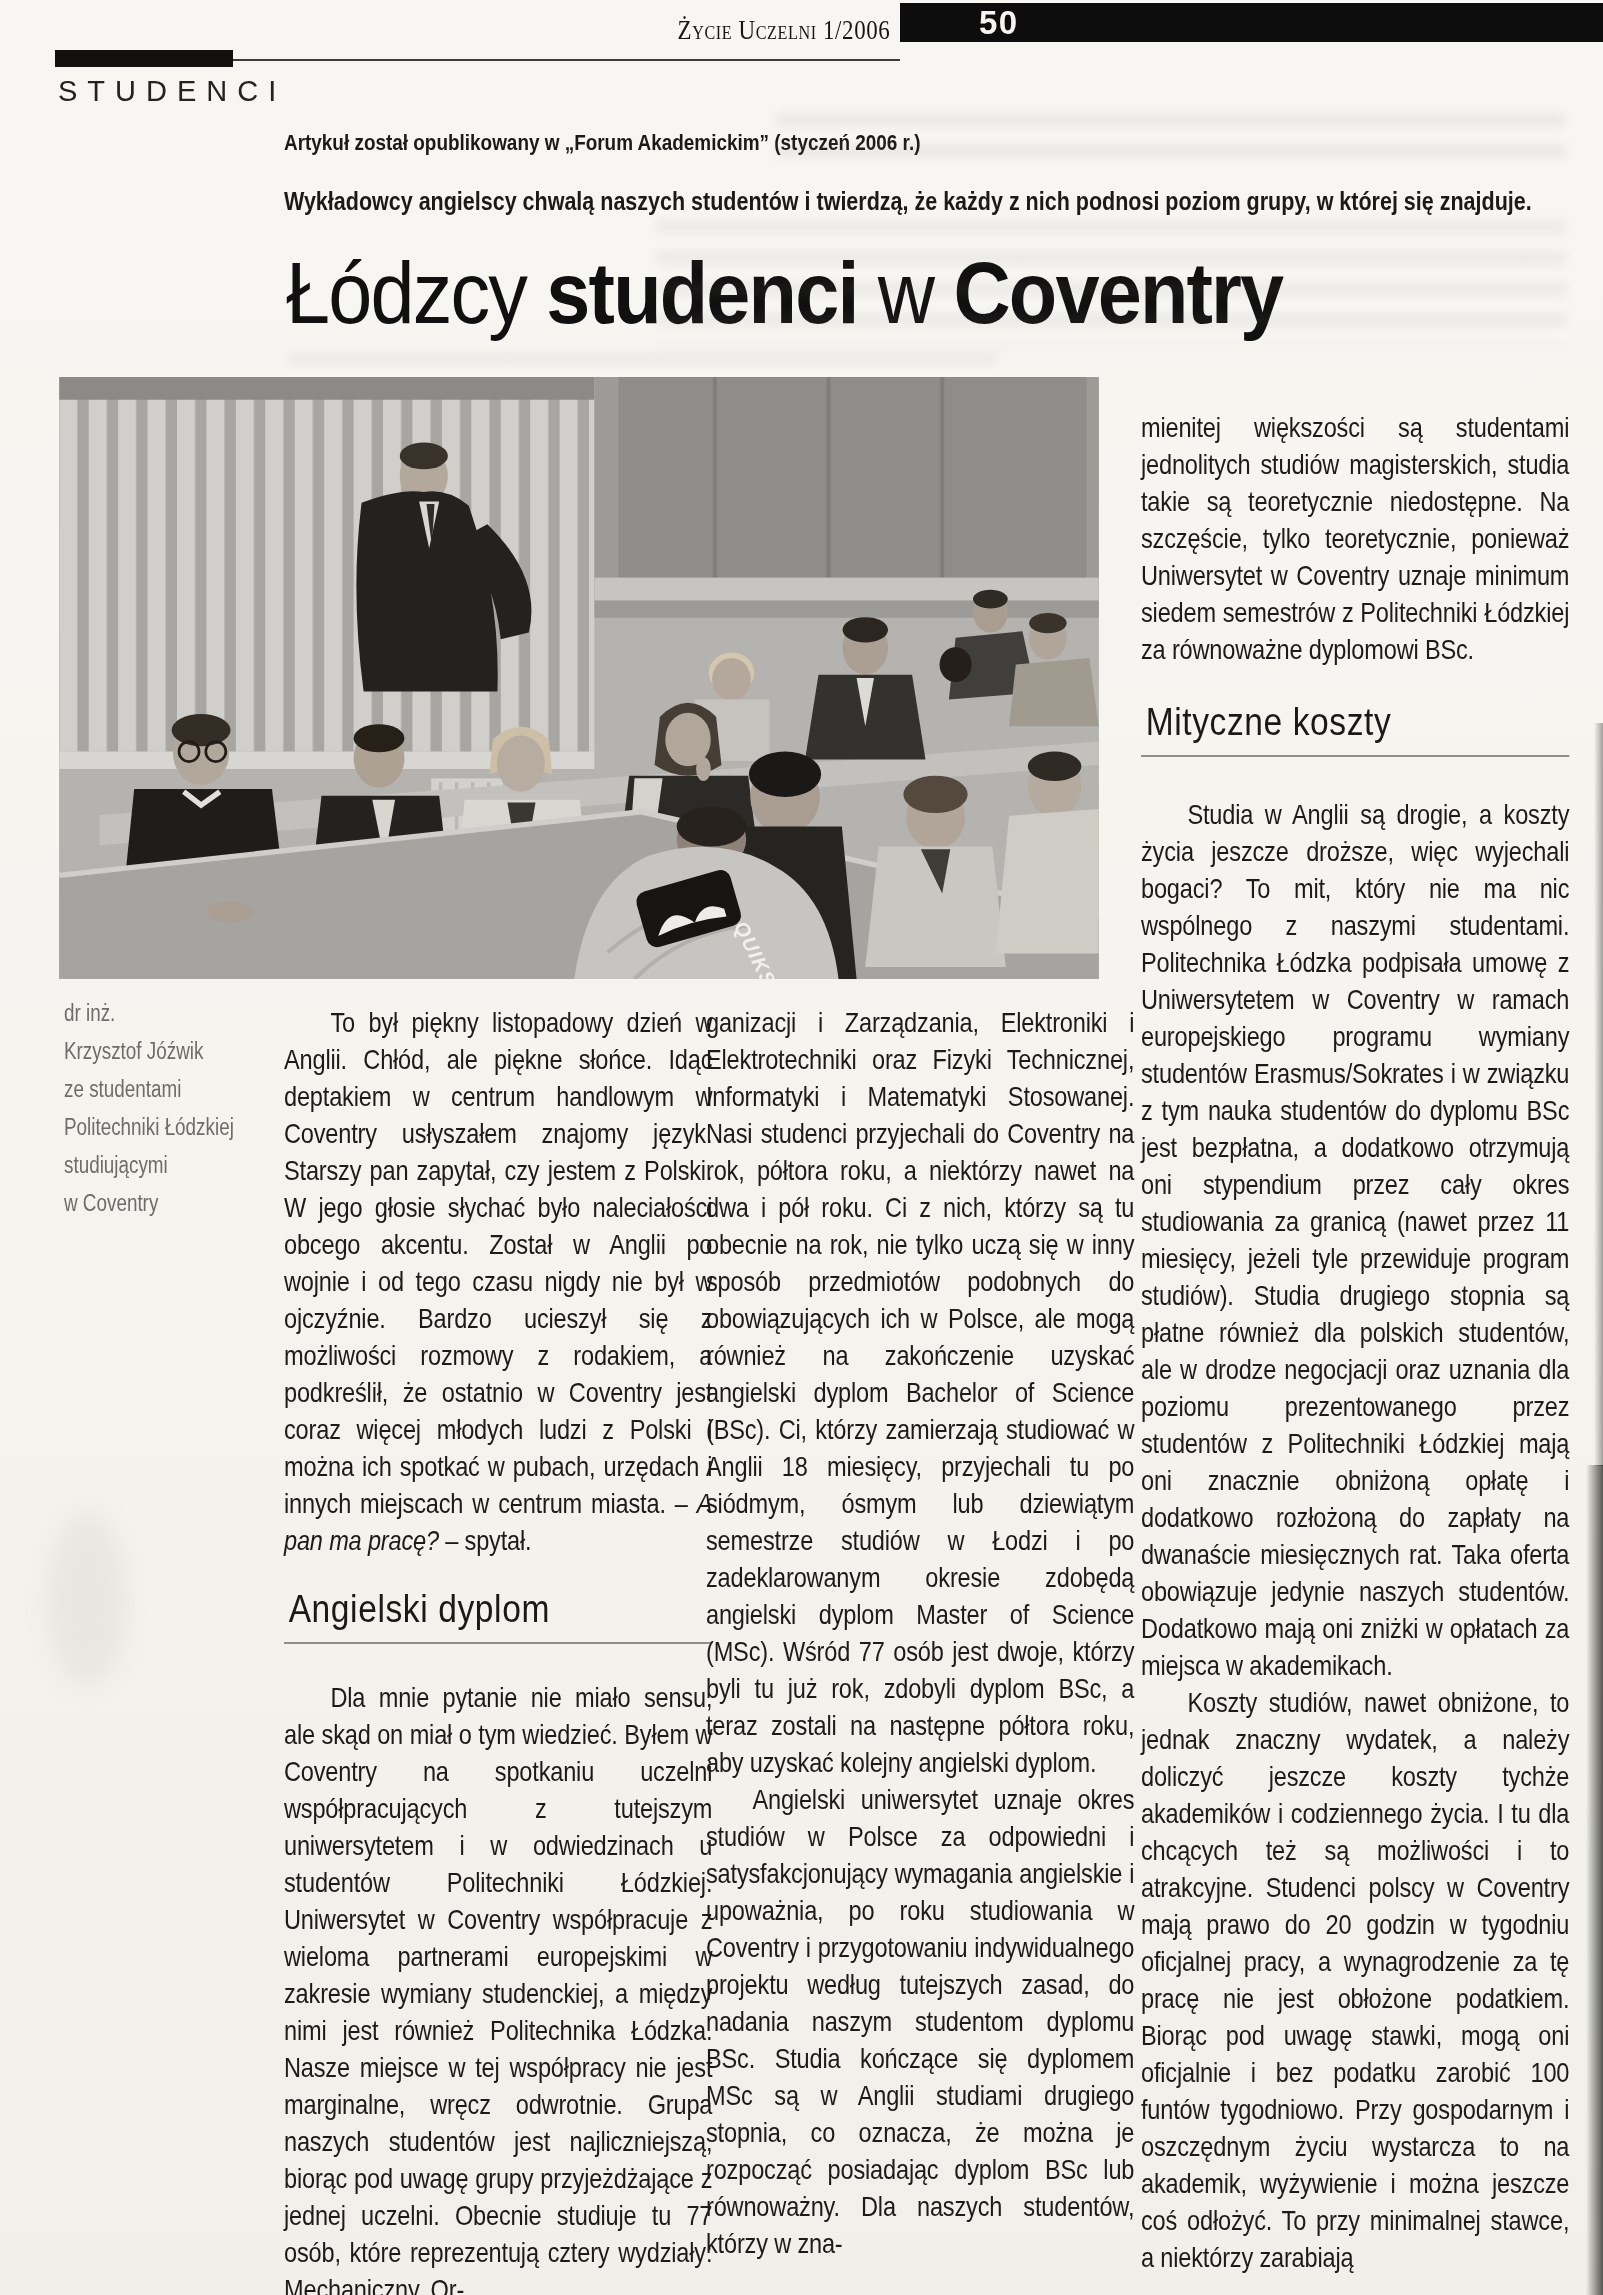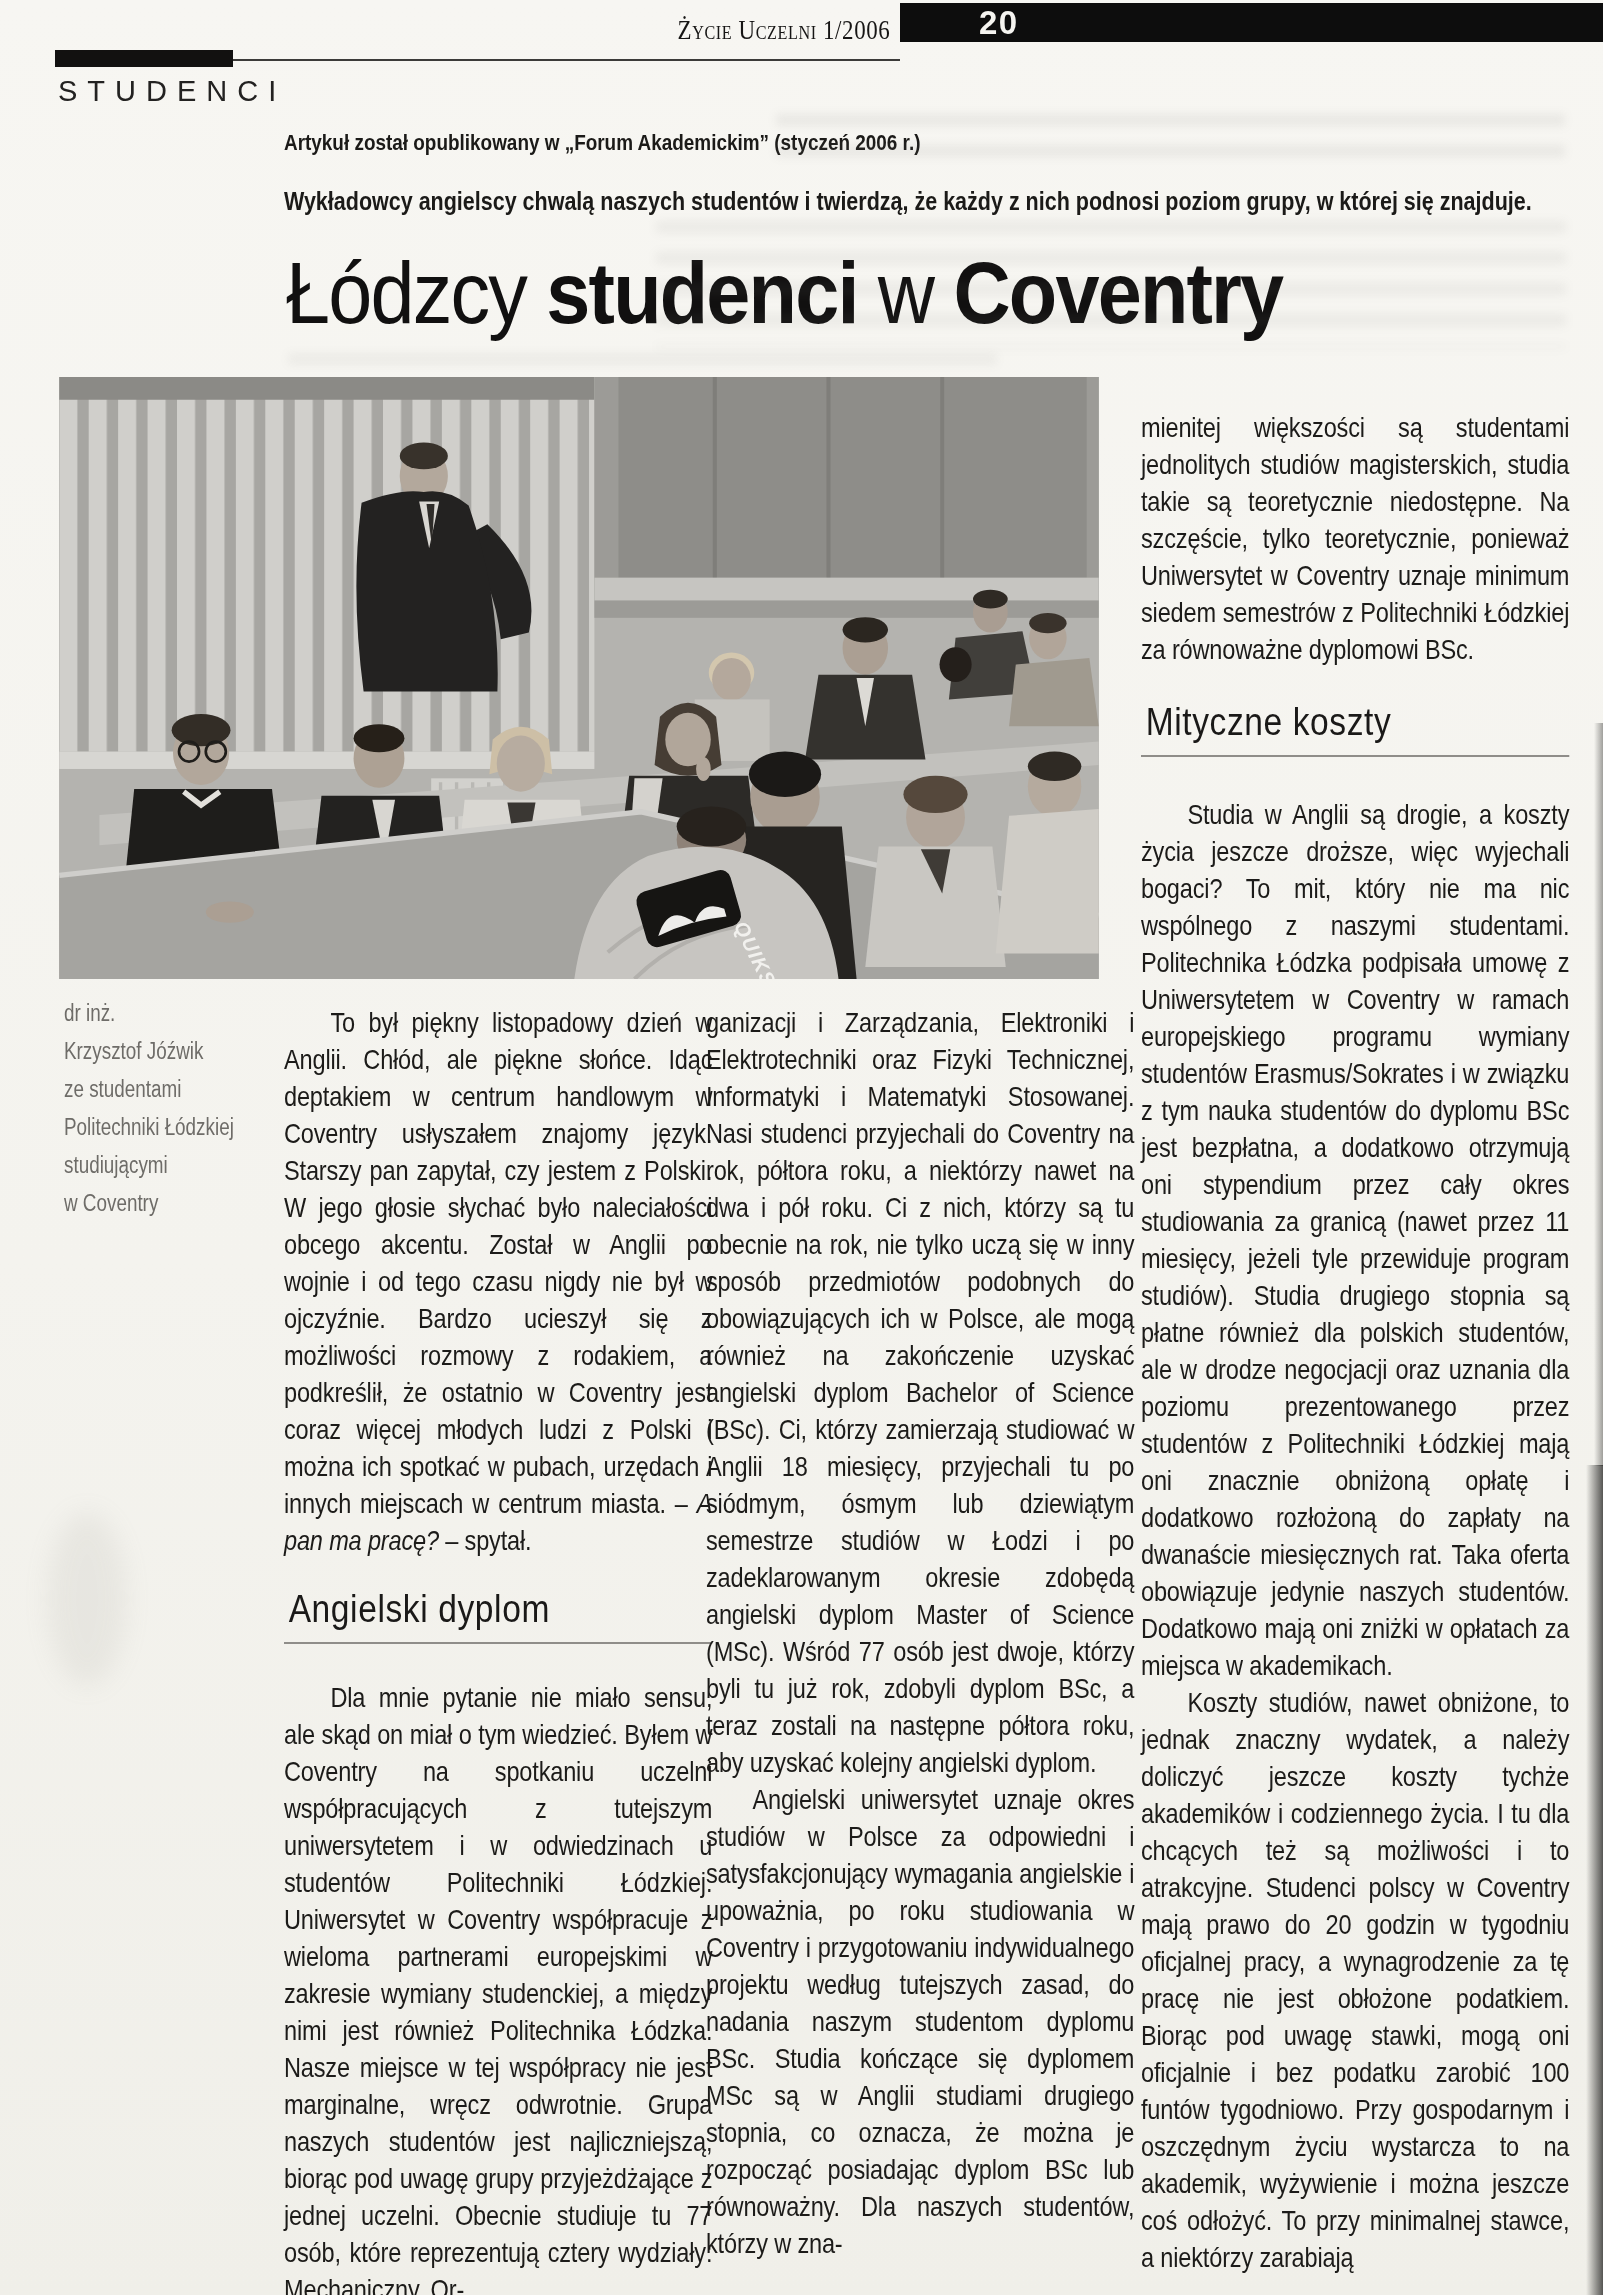--- a/index.html
+++ b/index.html
@@ -58,21 +58,21 @@
   .scan-edge2{right:0;top:1465px;width:17.4px;height:830px;
     background:linear-gradient(to right,rgba(0,0,0,0),rgba(25,25,24,.72));}
   .smudge{left:47px;top:1512px;width:80px;height:174px;border-radius:50%;
     background:#9a988f;opacity:.12;filter:blur(12px);}
 </style>
 </head>
 <body>
 
 <div class="abs journal">Życie Uczelni 1/2006</div>
 <div class="abs pagebox">
-  <span>20</span>
+  <span>50</span>
 </div>
 <div class="abs header-rule"></div>
 <div class="abs section-bar"></div>
 <div class="abs section-label">STUDENCI</div>
 
 <div class="abs intro-note">Artykuł został opublikowany w „Forum Akademickim” (styczeń 2006 r.)</div>
 <div class="abs lead">Wykładowcy angielscy chwalą naszych studentów i twierdzą, że każdy z nich podnosi poziom grupy, w której się znajduje.</div>
 <h1 class="abs article-title"><span class="light">Łódzcy</span> <span class="bold">studenci</span> <span class="light">w</span> <span class="bold">Coventry</span></h1>
 
 <div class="abs ghost" style="left:776px;top:114px;width:789px;height:54px;"></div>

